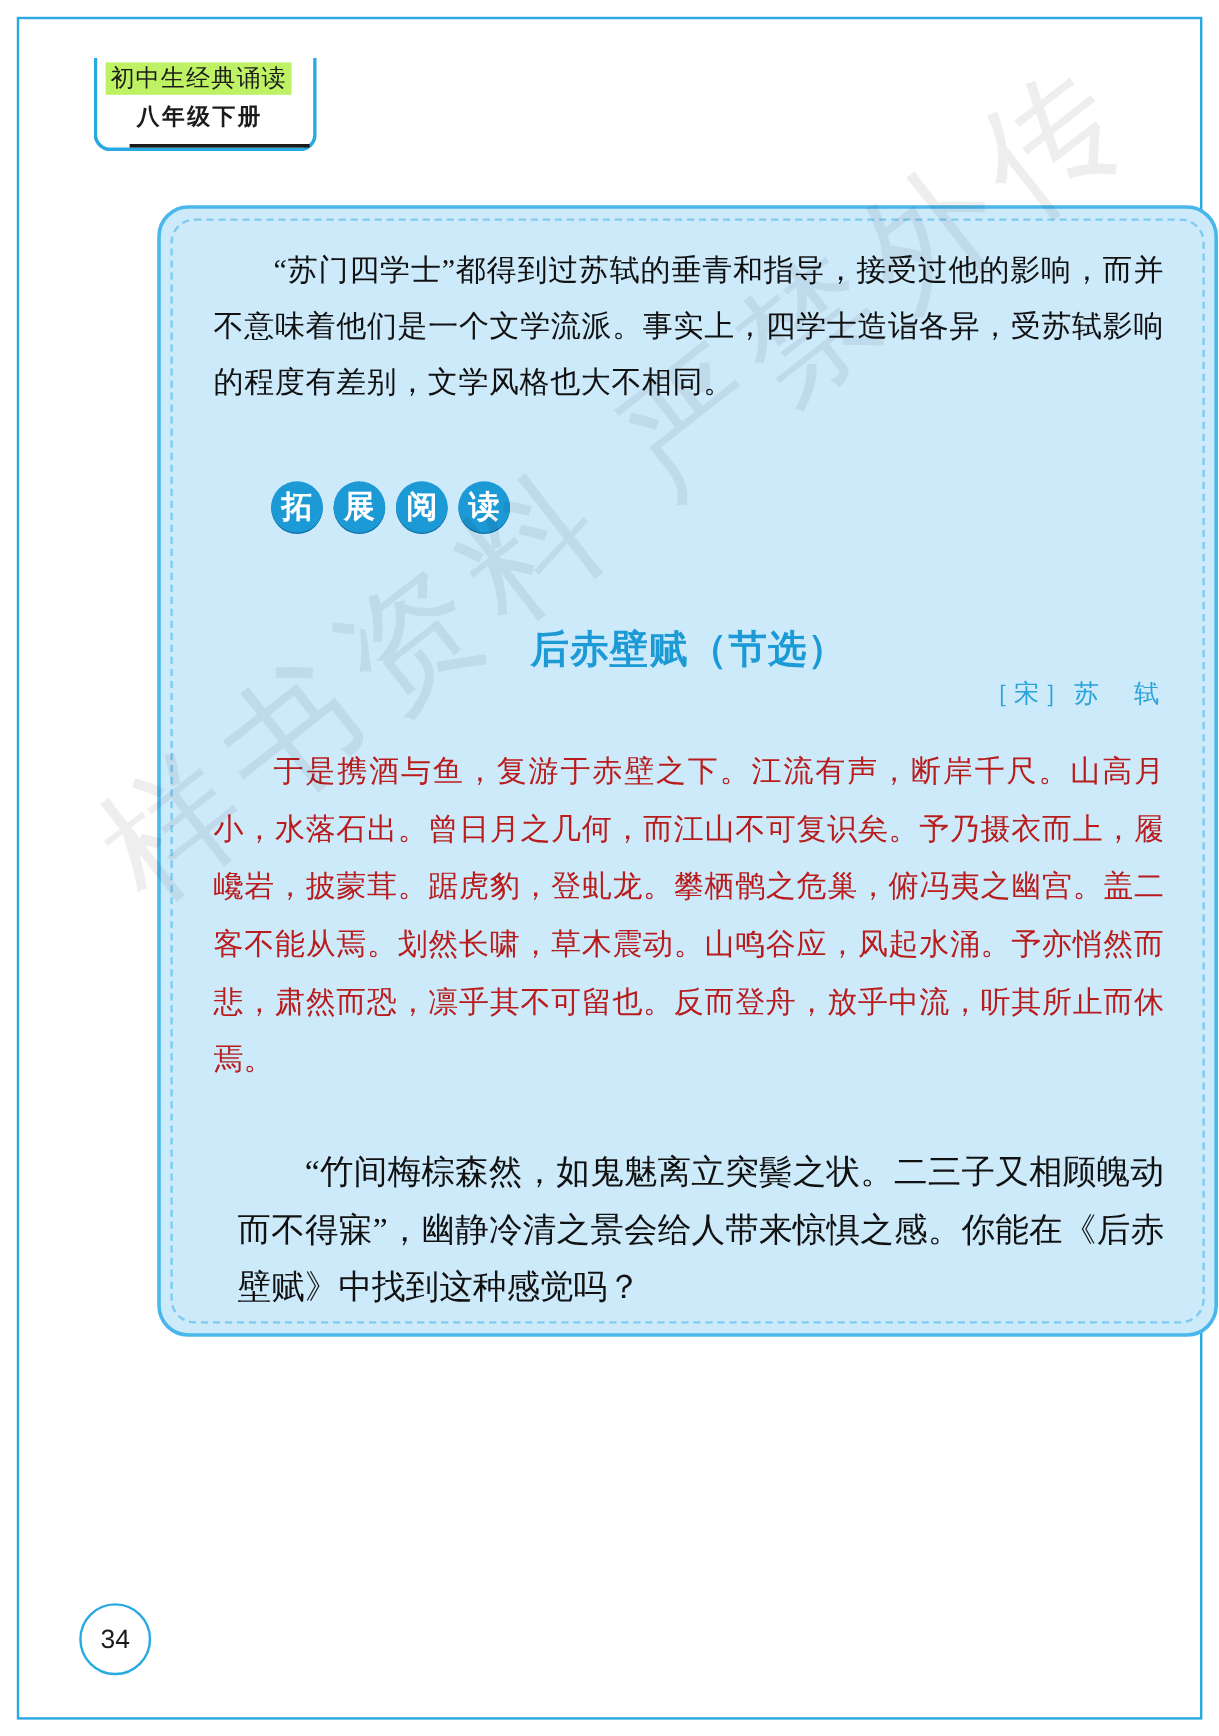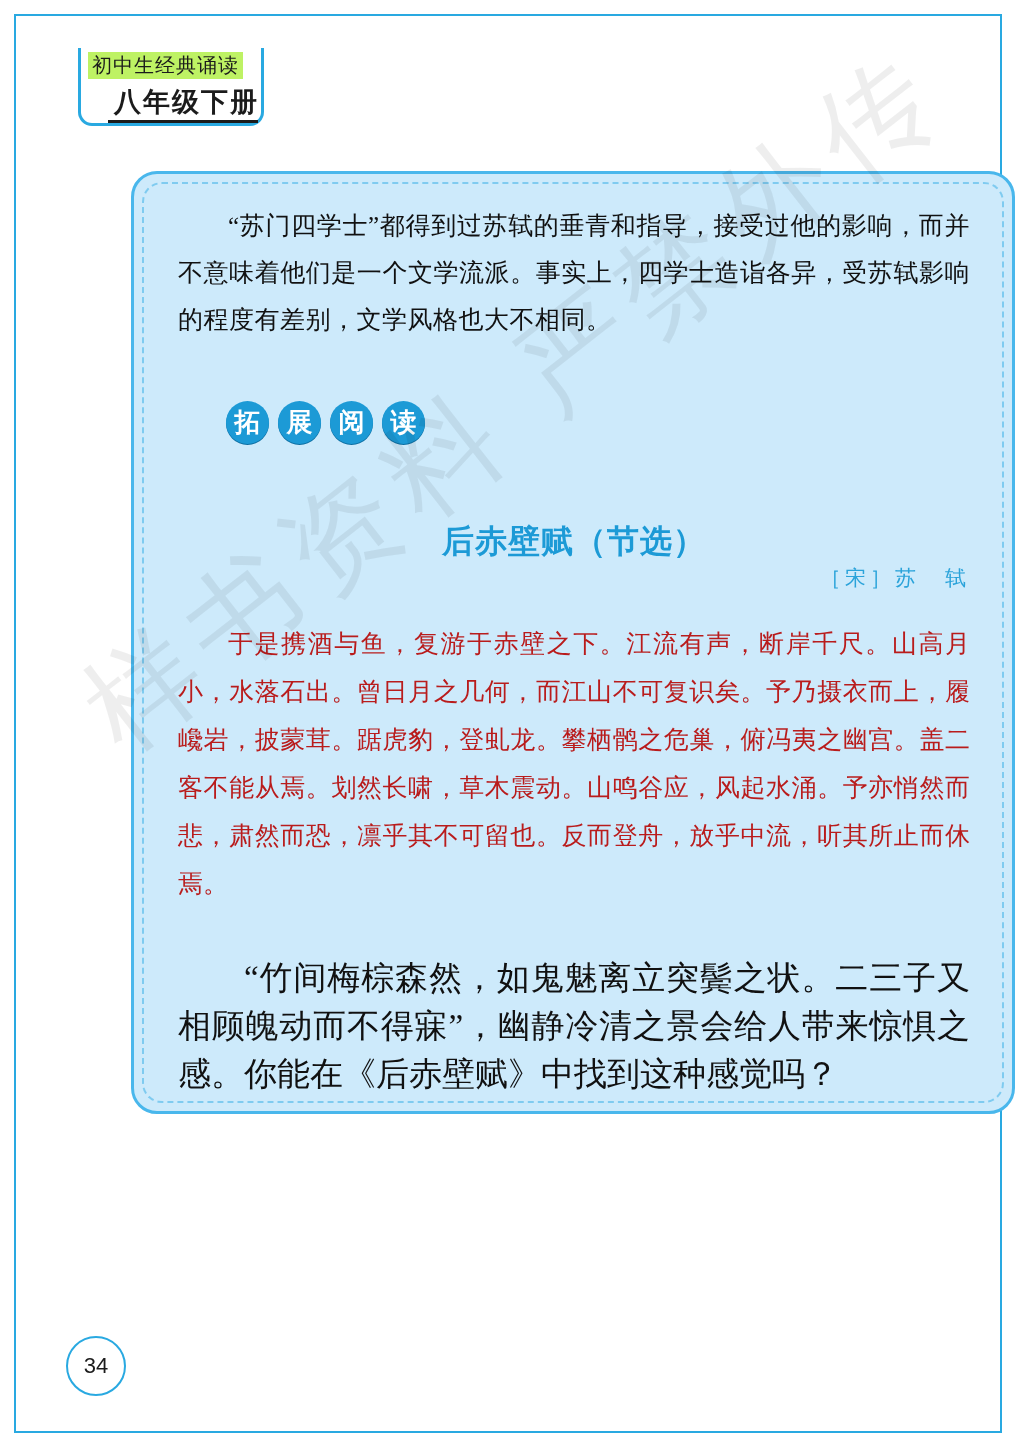--- a/index.html
+++ b/index.html
@@ -54,21 +54,21 @@
     font-family: "Liberation Sans", sans-serif;
     letter-spacing: 1px;
     background: #bef264;
     padding: 0 4px;
     white-space: nowrap;
   }
   .header-logo .logo-line2 {
     position: absolute;
     left: 36px;
     top: 36px;
-    font-size: 27px;
+    font-size: 19px;
     font-weight: bold;
     color: #1b1b1b;
     font-family: "Liberation Sans", sans-serif;
     letter-spacing: 2px;
     white-space: nowrap;
   }
   .header-logo .logo-underline {
     position: absolute;
     left: 30px;
     top: 72px;
@@ -190,26 +190,27 @@
     line-height: 48px;
     color: #b91c1c;
     text-indent: 2em;
     text-align: justify;
     font-family: "Liberation Serif", "DejaVu Serif", serif;
   }
 
   
   .question-para {
     margin-top: 46px;
-    font-size: 33px;
+    font-size: 28px;
     line-height: 48px;
     color: #111;
     text-indent: 2em;
     text-align: justify;
     font-family: "Liberation Serif", "DejaVu Serif", serif;
+    margin-left: 20px;
   }
 
   
   .page-number {
     position: absolute;
     left: 66px;
     top: 1336px;
     width: 56px;
     height: 56px;
     border: 2px solid #29a9e1;

